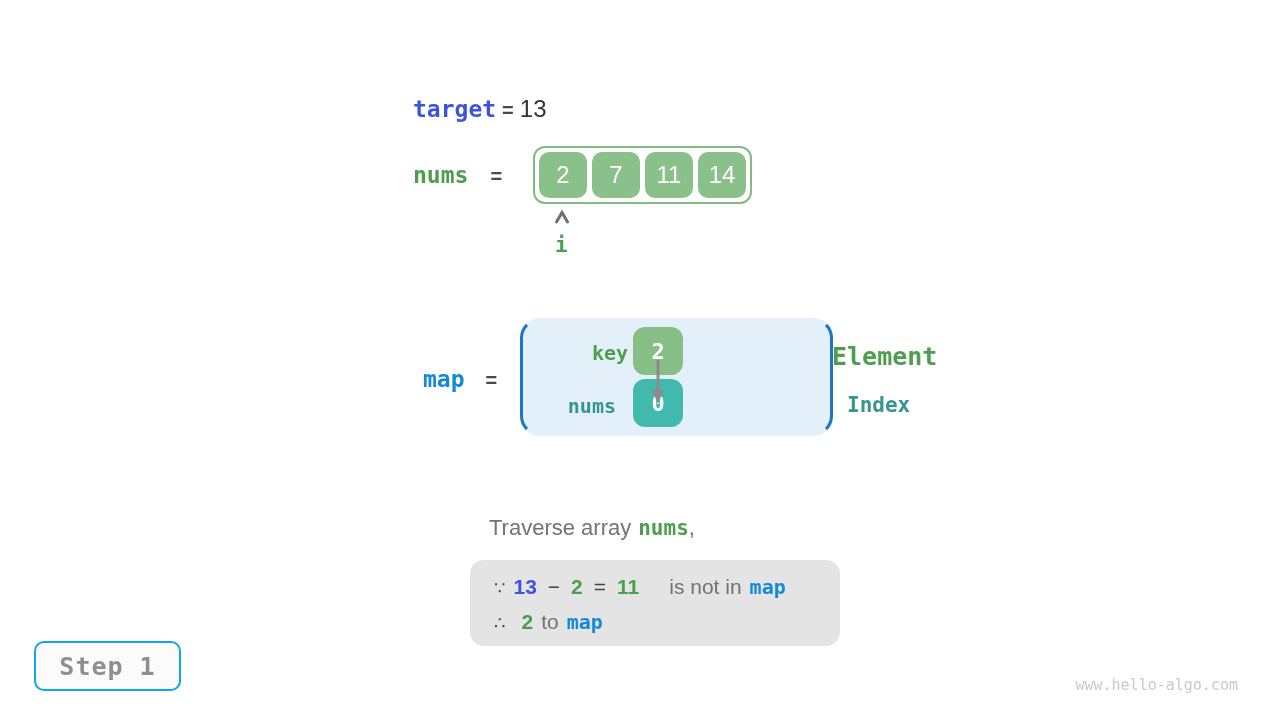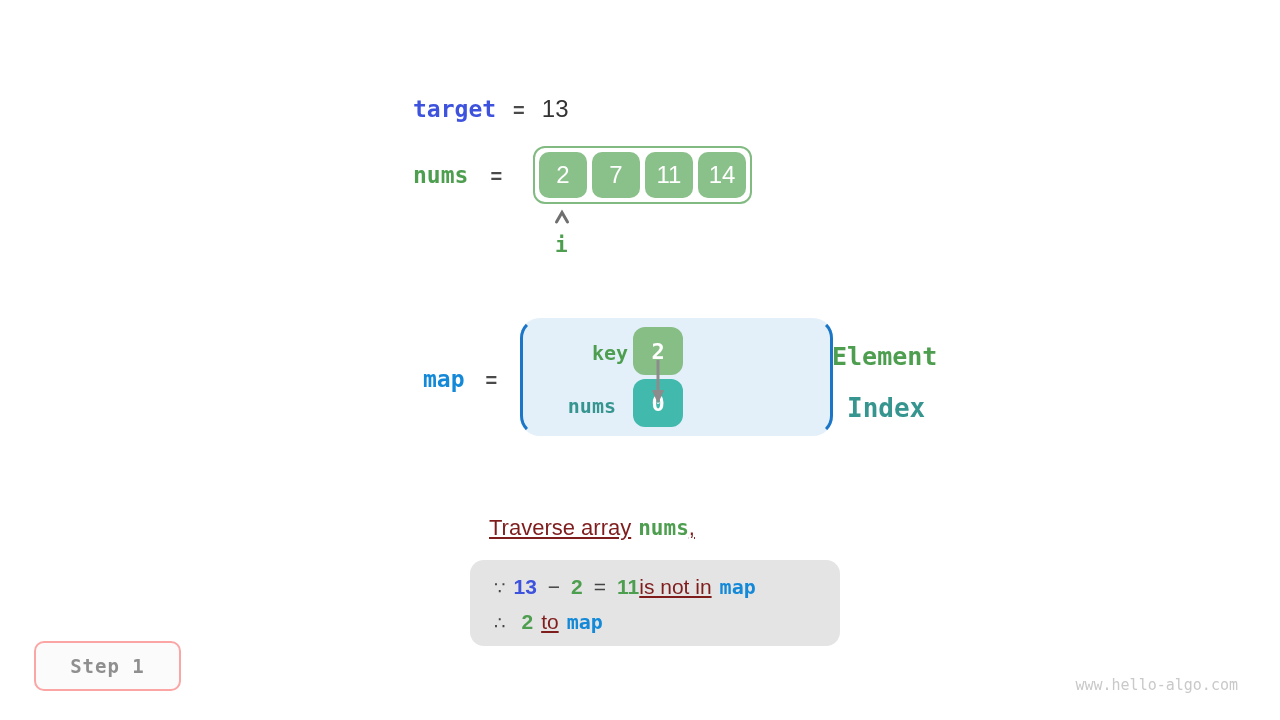--- a/index.html
+++ b/index.html
@@ -3,21 +3,21 @@
 <meta charset="utf-8">
 <style>
   * { margin: 0; padding: 0; box-sizing: border-box; }
   html, body { width: 1280px; height: 720px; background: #ffffff; overflow: hidden; }
   body { position: relative; font-family: "Liberation Sans", sans-serif; }
 
   .mono  { font-family: "DejaVu Sans Mono", monospace; font-weight: bold; }
   .abs   { position: absolute; }
 
   
-  .target-row { left: 413px; top: 95px; display: flex; align-items: baseline; gap: 17px; }
+  .target-row { left: 413px; top: 95px; display: flex; align-items: baseline; gap: 6px; }
   .target-kw  { font-size: 23px; color: #3D53DE; }
   .eq-sign    { font-size: 20px; color: #4a4a4a; font-weight: bold; }
   .target-val { font-size: 24px; color: #333333; }
 
   
   .nums-label-row { left: 413px; top: 162px; display: flex; align-items: baseline; gap: 22px; }
   .nums-kw   { font-size: 23px; color: #4E9E50; }
   .array-box { left: 533px; top: 146px; display: flex; gap: 5px; padding: 4px;
                border: 2.5px solid #82BB82; border-radius: 12px; background: #ffffff; }
   .array-cell { width: 48px; height: 46px; border-radius: 10px; background: #8AC089;
@@ -47,47 +47,47 @@
                 border-radius: 12px; background: #87BE85; color: #fff; font-size: 22px;
                 display: flex; align-items: center; justify-content: center;
                 font-family: "DejaVu Sans Mono", monospace; font-weight: bold; }
   .value-cell { position: absolute; left: 113px; top: 61px; width: 50px; height: 48px;
                 border-radius: 12px; background: #41B9AD; color: #fff; font-size: 22px;
                 display: flex; align-items: center; justify-content: center;
                 font-family: "DejaVu Sans Mono", monospace; font-weight: bold; }
   .kv-arrow { position: absolute; left: 131px; top: 42px; width: 14px; height: 46px; }
 
   .element-label { left: 832px; top: 342px; font-size: 25px; color: #4E9E50; }
-  .index-label   { left: 847px; top: 393px; font-size: 26px; color: #37958F; }
+  .index-label   { left: 847px; top: 393px; font-size: 21px; color: #37958F; }
 
   
   .caption { left: 489px; top: 515px; font-size: 22px; color: #3B3B3B;
              display: flex; align-items: baseline; }
   .caption .nums-ref { font-family: "DejaVu Sans Mono", monospace; font-weight: bold;
                        font-size: 21px; color: #4E9E50; margin-left: 7px; }
 
   .reason-box { left: 470px; top: 560px; width: 370px; height: 86px;
                 background: #E4E4E4; border-radius: 14px; padding: 10px 0 0 24px;
                 font-size: 21px; color: #3B3B3B; }
   .reason-line { display: flex; align-items: baseline; line-height: 33px; }
   .sym        { color: #444444; font-size: 18px; margin-right: 8px; }
   .num-indigo { color: #3D53DE; font-weight: bold; }
   .num-green  { color: #4E9E50; font-weight: bold; }
   .op         { color: #444444; margin: 0 11px; }
-  .plain      { color: #7f1d1d; text-decoration: underline; }
+  .plain      { color: #737373; }
   .map-ref    { font-family: "DejaVu Sans Mono", monospace; font-weight: bold;
                 color: #1489D8; font-size: 20px; margin-left: 8px; }
   .gap-l { margin-left: 8px; }
-  .gap-wide { margin-left: 0; }
+  .gap-wide { margin-left: 30px; }
 
   
   .step-box { left: 34px; top: 641px; width: 147px; height: 50px;
-              border: 2px solid #fca5a5; border-radius: 10px; background: #FBFBFB;
+              border: 2px solid #0ea5e9; border-radius: 10px; background: #FBFBFB;
               display: flex; align-items: center; justify-content: center;
-              font-size: 19px; color: #8F8F8F; letter-spacing: 1px; }
+              font-size: 25px; color: #8F8F8F; letter-spacing: 1px; }
   .watermark { right: 42px; top: 676px; font-family: "DejaVu Sans Mono", monospace;
                font-size: 15px; color: #C9C9C9; }
 </style>
 </head>
 <body>
 
 <div class="abs target-row">
   <span class="mono target-kw">target</span>
   <span class="eq-sign">=</span>
   <span class="target-val">13</span>

